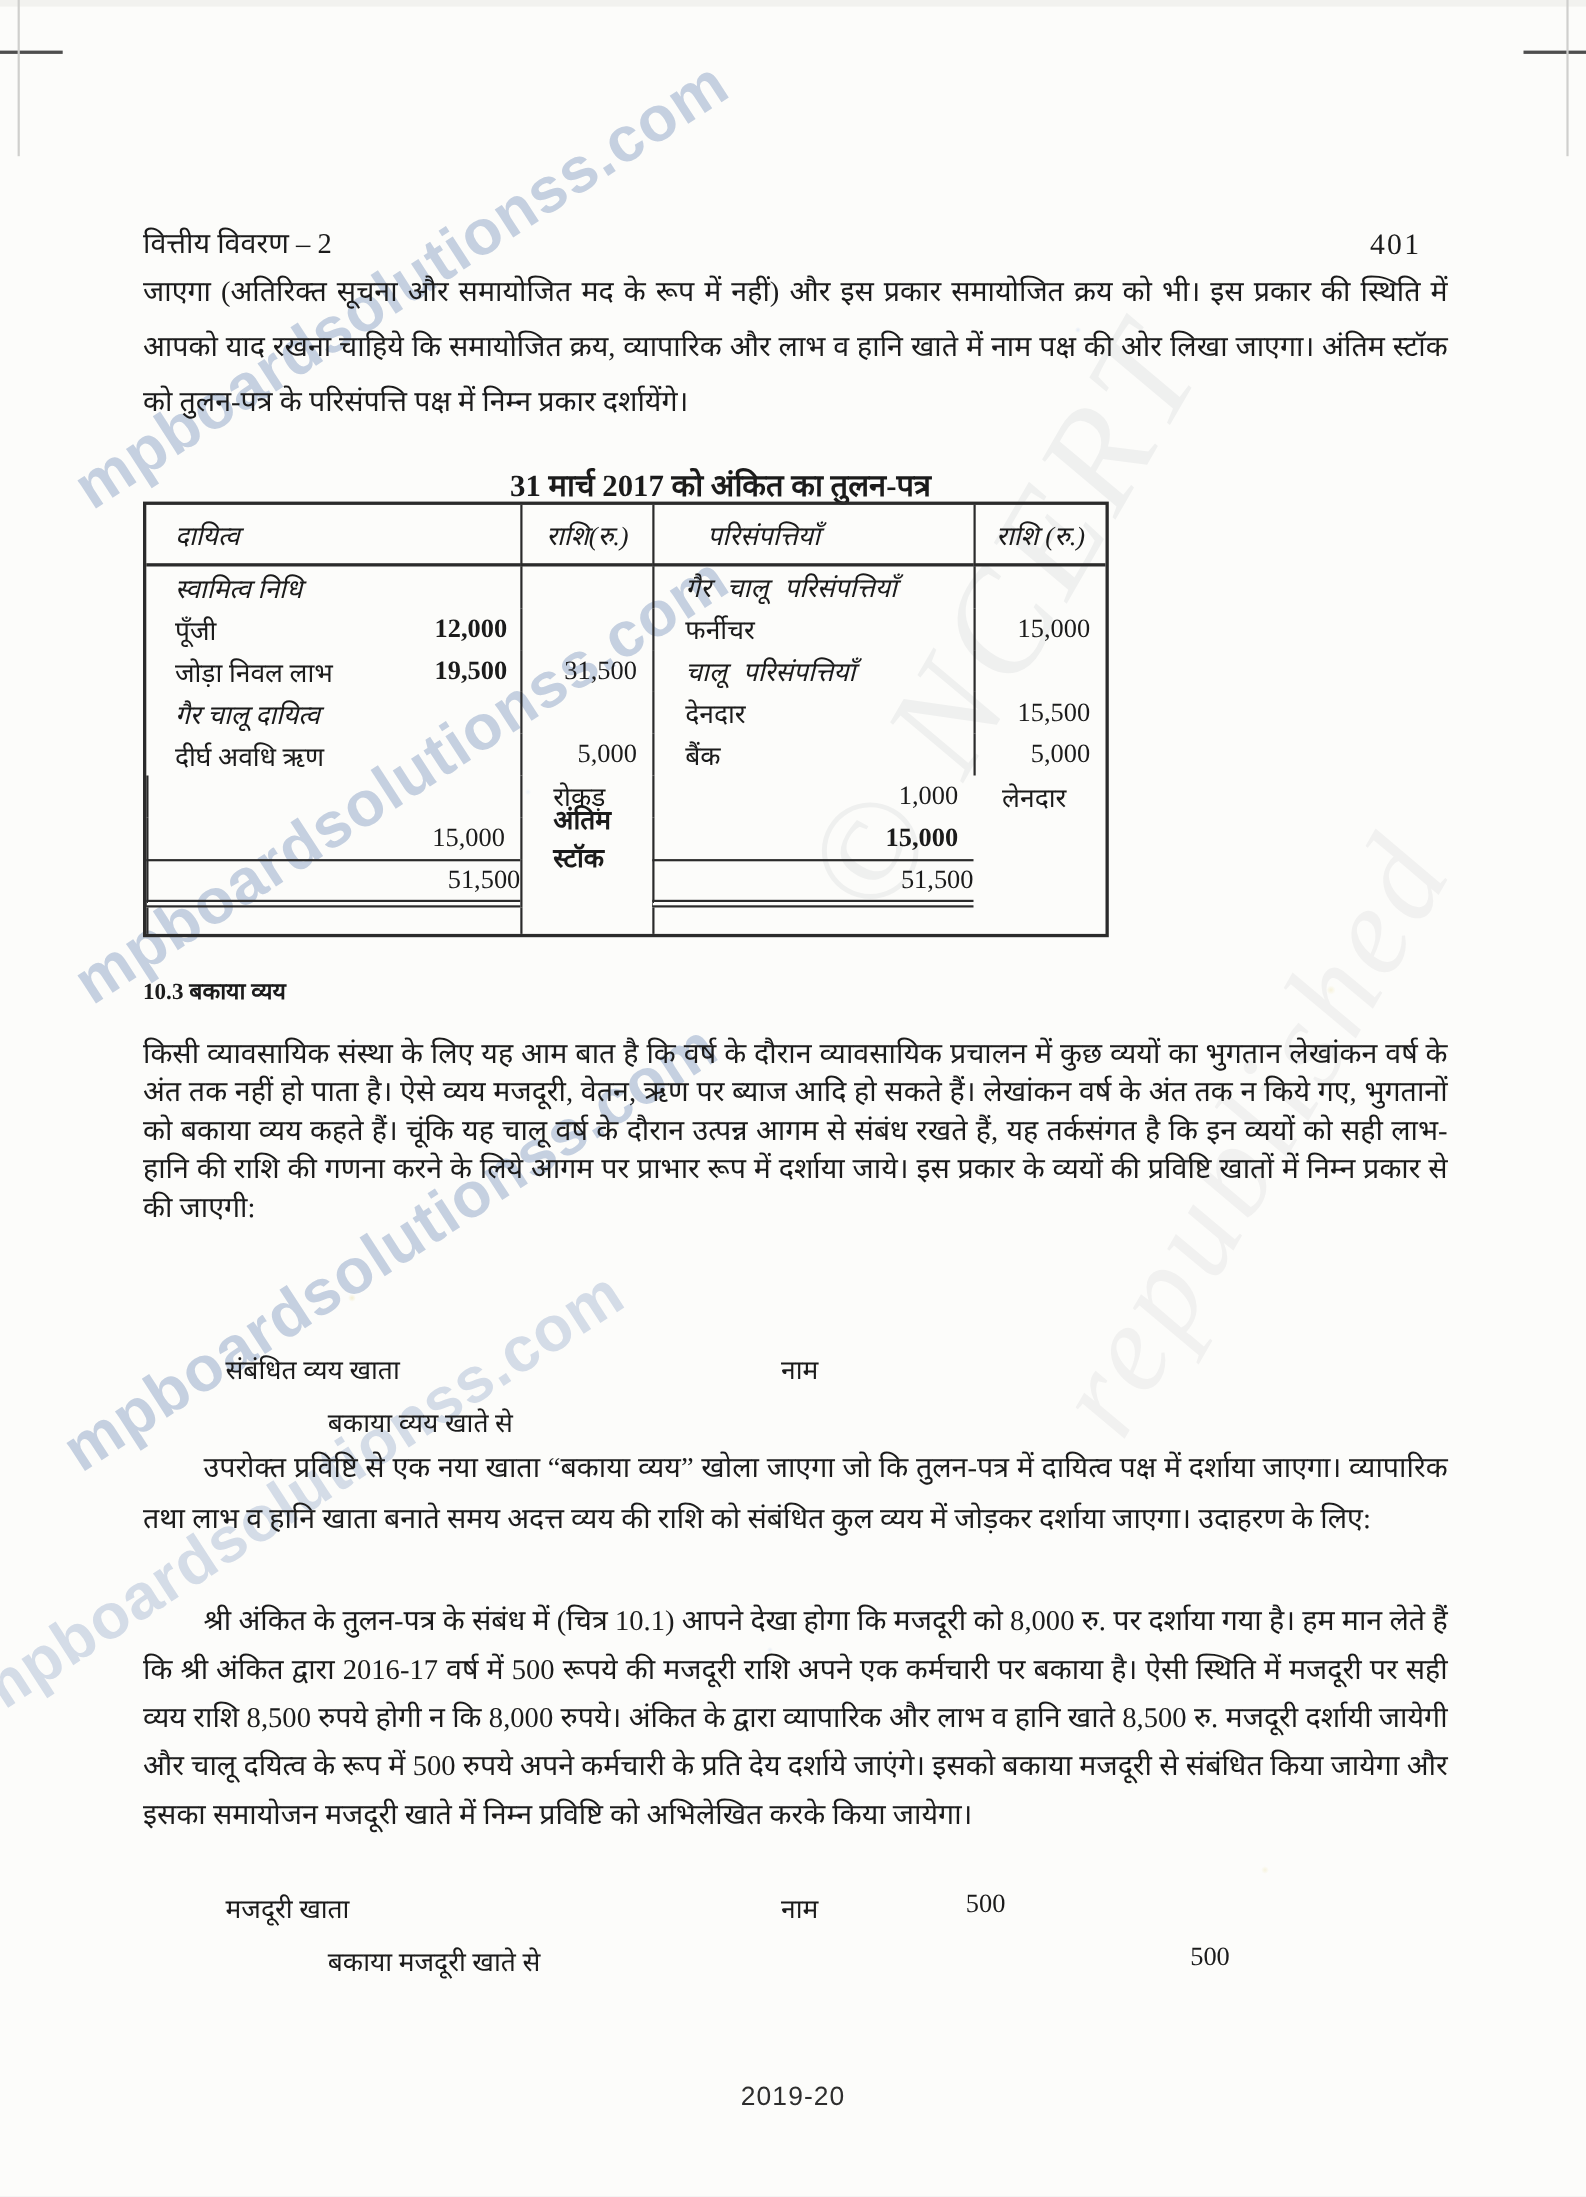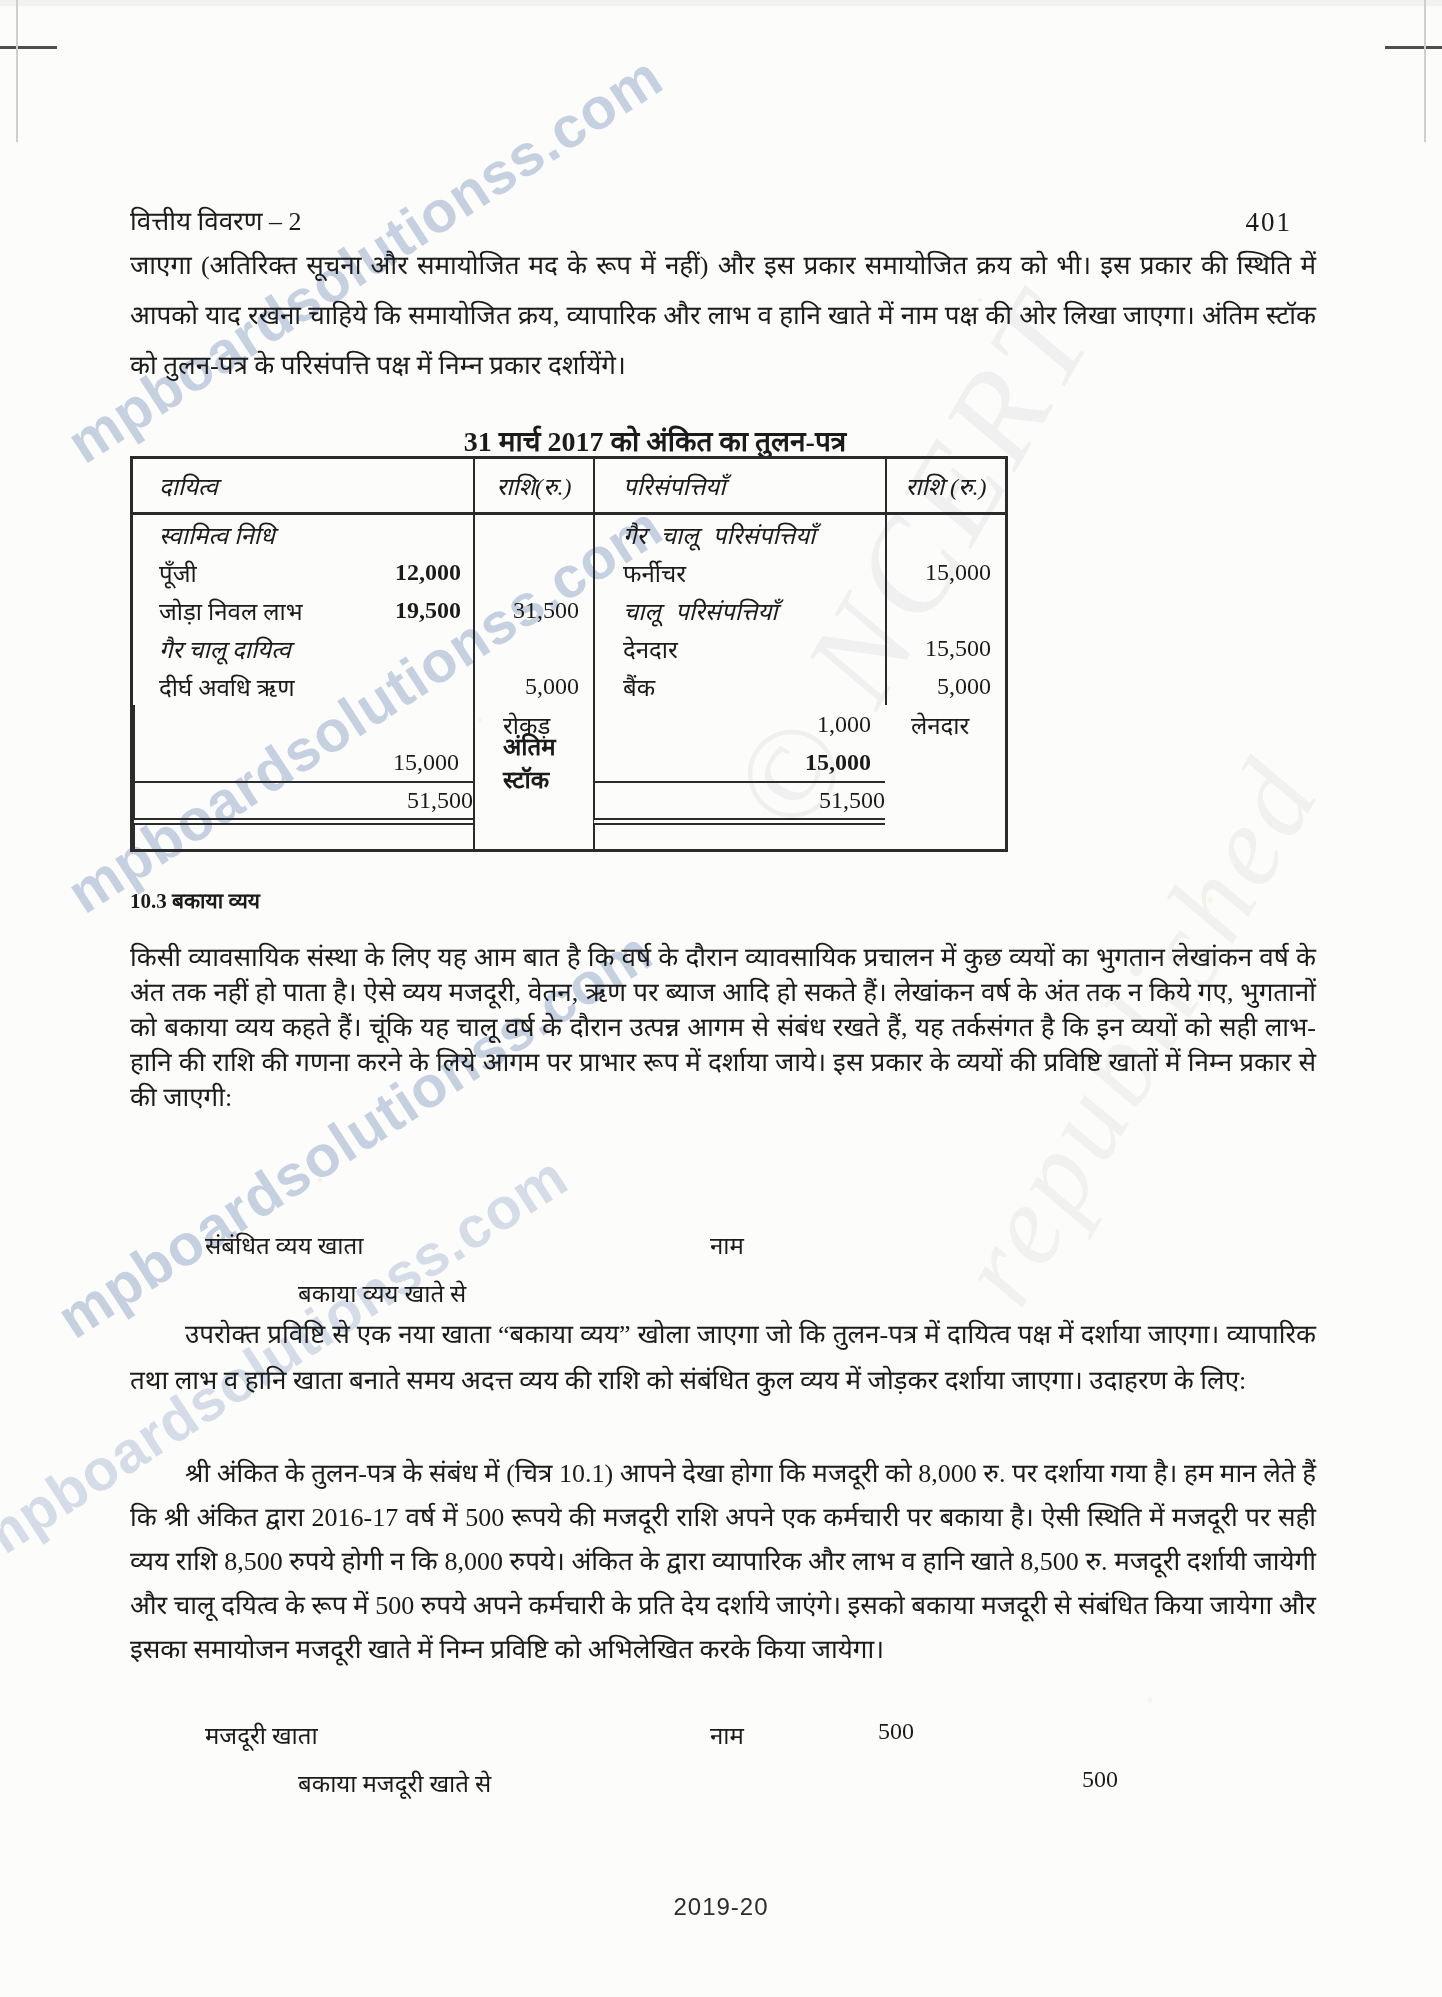--- a/index.html
+++ b/index.html
@@ -66,21 +66,21 @@
     grid-template-rows:56px repeat(7,38px) 44px 24px;
     border:3px solid #2b2b2b;
     font-size:24px;
     background:transparent;
   }
   .cell{display:flex;align-items:center;}
   .cb{border-left:2px solid #2b2b2b;}           
   .hcell{font-style:italic;border-bottom:3px solid #2b2b2b;}
   .hc1{padding-left:26px;}
   .hc2,.hc4{justify-content:center;}
-  .hc3{padding-left:28px;}
+  .hc3{padding-left:48px;}
   .liab-cell{padding-left:26px;padding-right:12px;}
   .asset-cell{padding-left:28px;padding-right:10px;font-family:Liberation Mono, monospace;}
   .amt-cell{justify-content:flex-end;padding-right:14px;}
   .sub{margin-left:auto;font-weight:bold;}
   .it{font-style:italic;}
   .b{font-weight:bold;}
   .total-cell{
     justify-content:flex-end;
     border-top:2px solid #2b2b2b;
     border-bottom:7px double #2b2b2b;

